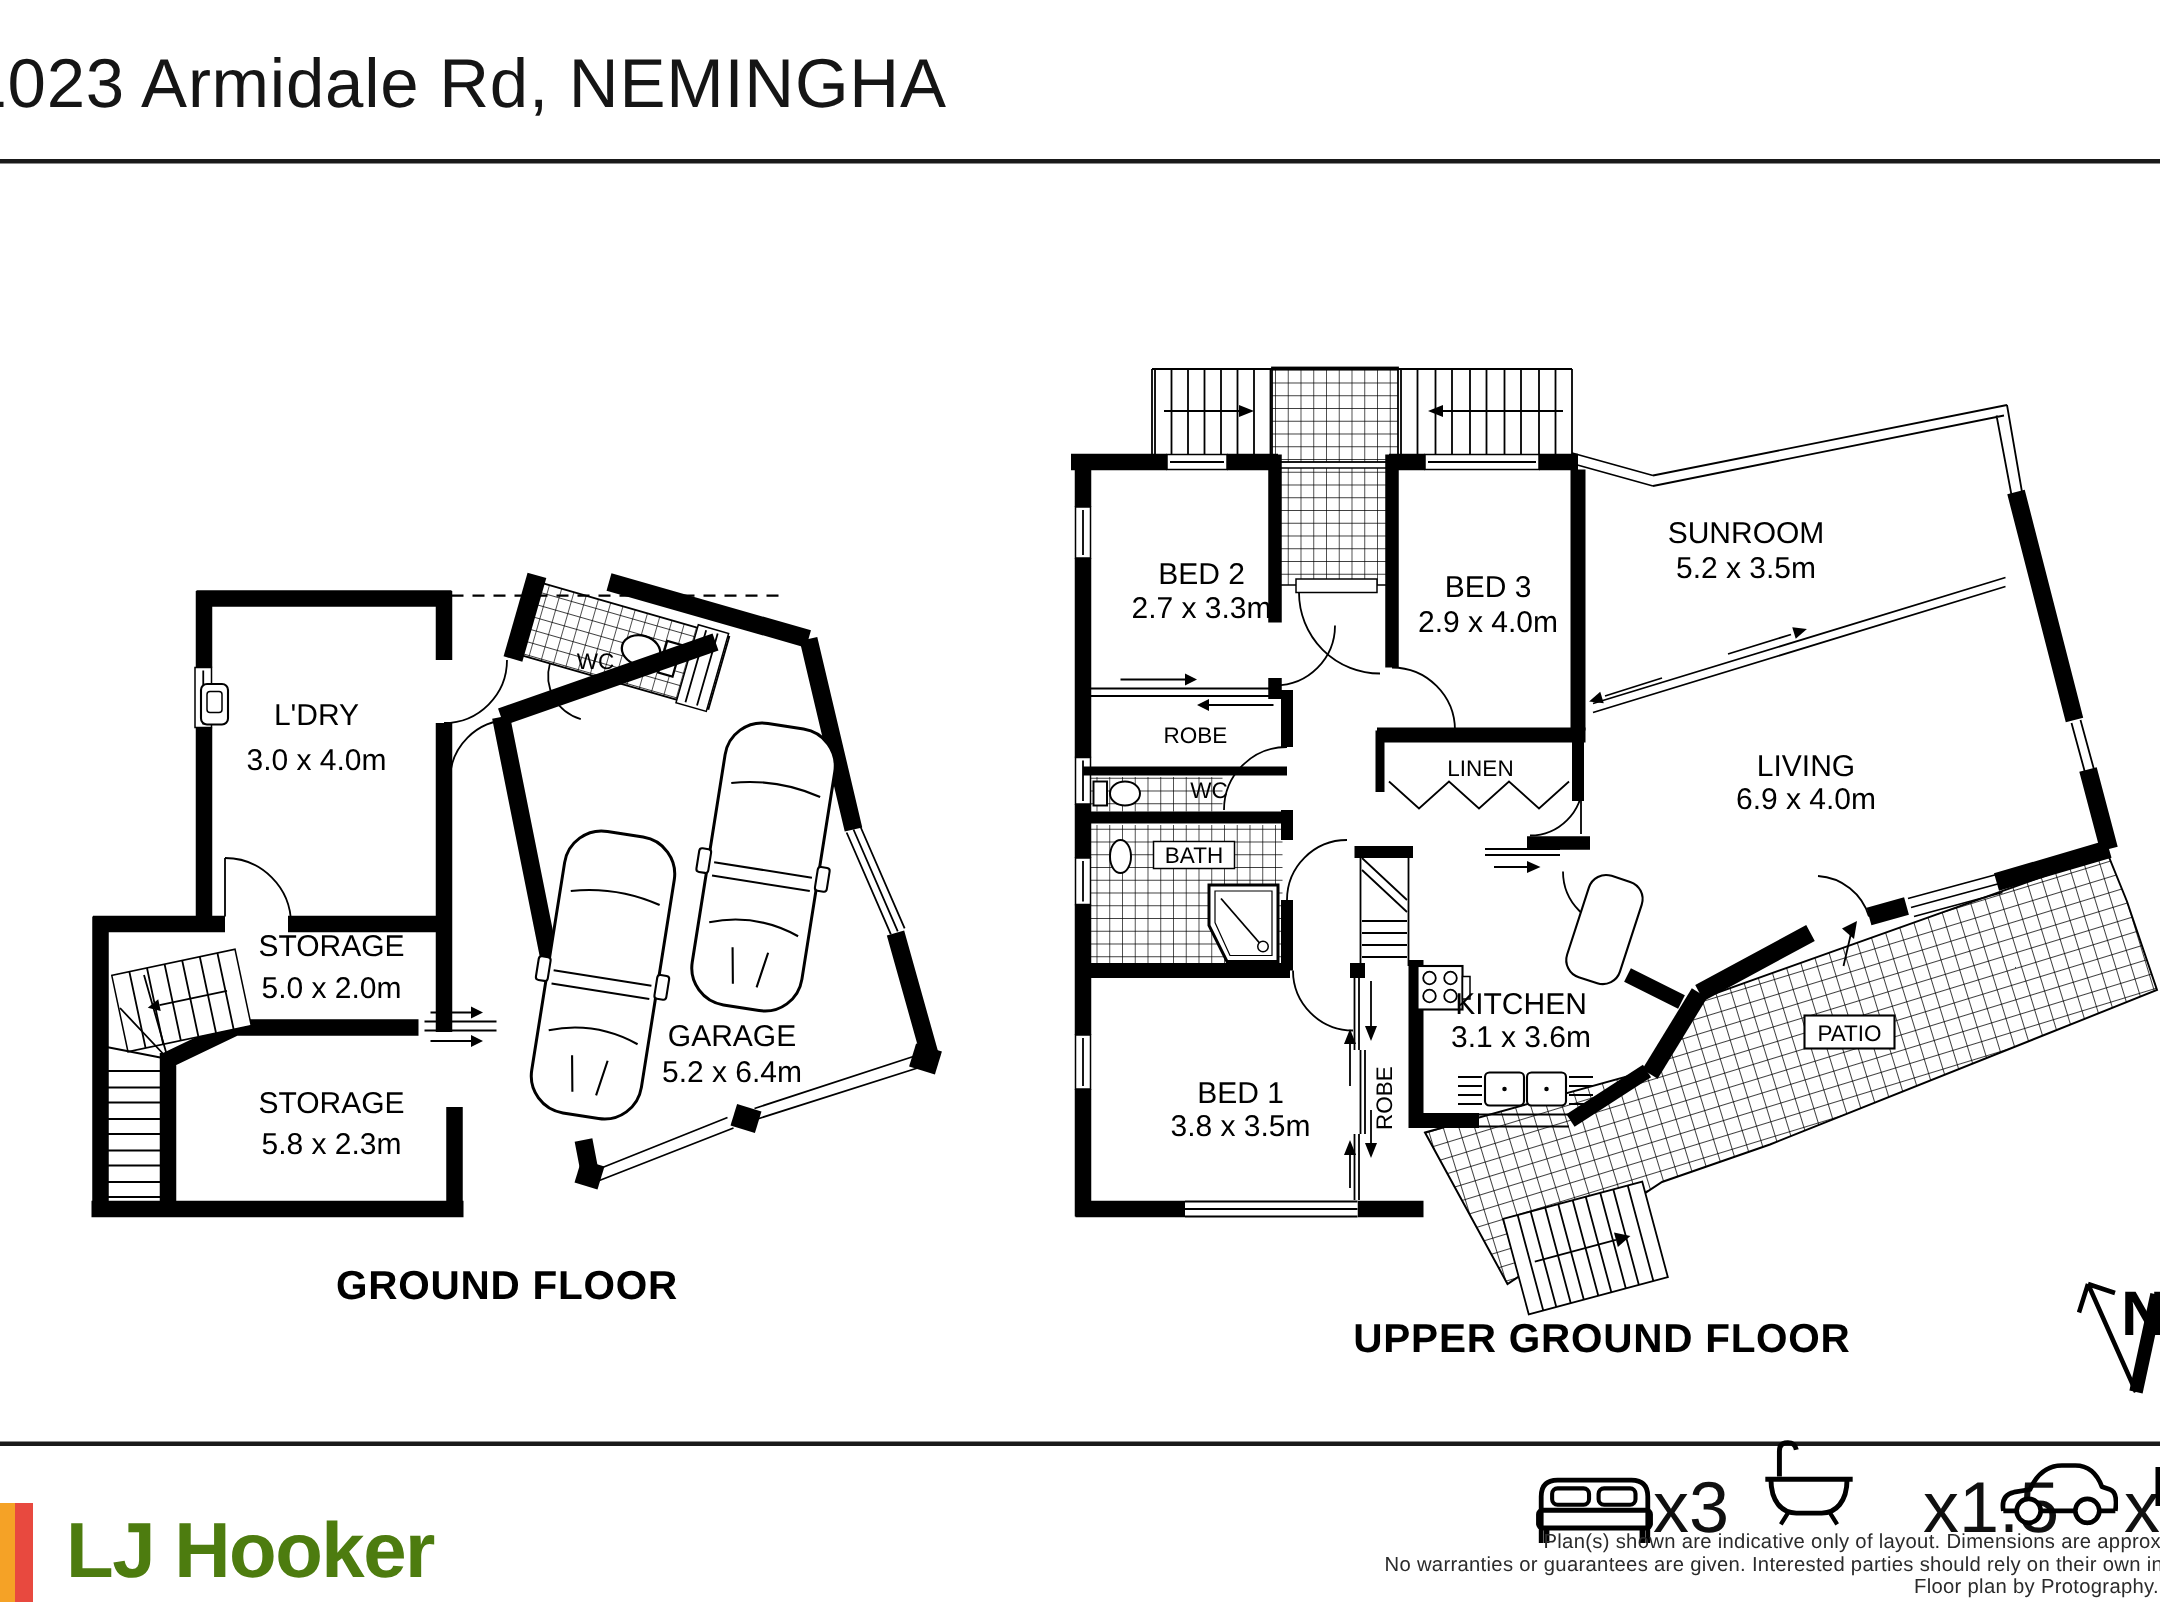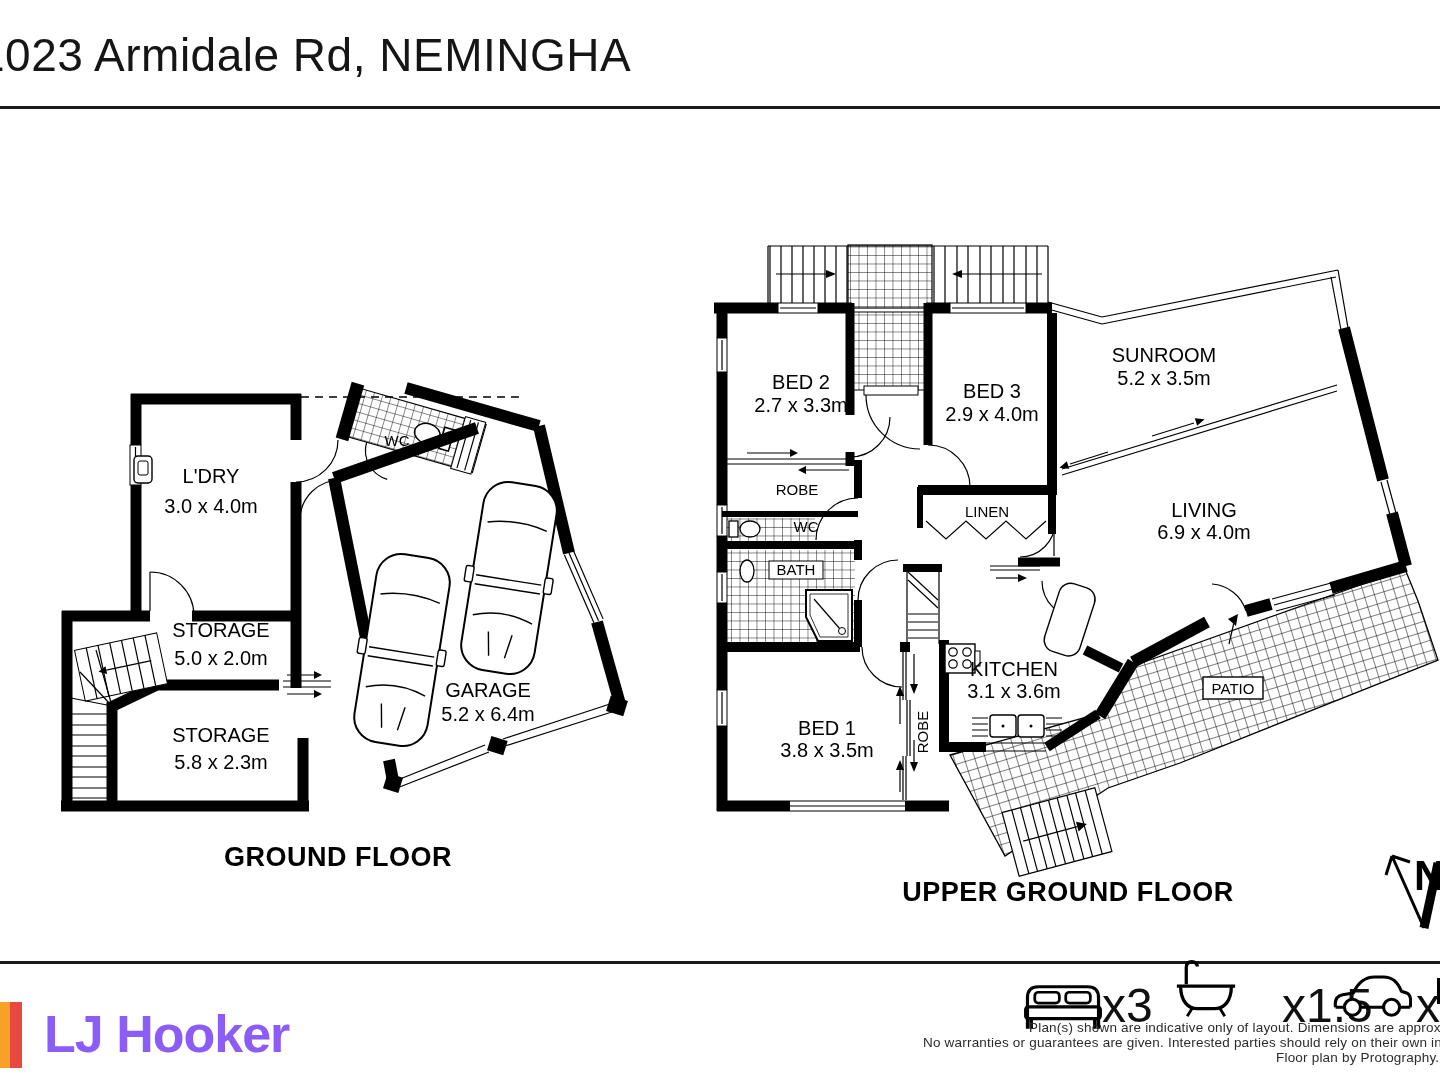--- a/index.html
+++ b/index.html
@@ -9,21 +9,21 @@
   #title{left:-21px;top:28px;font-size:46px;font-weight:400;letter-spacing:.5px;color:#151515;white-space:nowrap;}
   .rule{left:0;width:1440px;height:3px;background:#1a1a1a;}
   #rule-top{top:106px;} #rule-bottom{top:961px;}
   svg{position:absolute;overflow:hidden;}
   svg text{font-family:"Liberation Sans",sans-serif;fill:#000;}
   .rm{font-size:20px;text-anchor:middle;}
   .sm{font-size:15px;text-anchor:middle;}
   .cap{font-size:27px;font-weight:700;text-anchor:middle;letter-spacing:.5px;}
   .wl{stroke:#000;fill:none;stroke-linecap:butt;}
   .thin{stroke:#000;fill:none;stroke-width:1.2;}
-  #brand{left:44px;top:1004px;font-size:52px;font-weight:700;letter-spacing:-1px;color:#8b5cf6;}
+  #brand{left:44px;top:1004px;font-size:52px;font-weight:700;letter-spacing:-1px;color:#4d7c0f;}
   .stripe{top:1002px;height:66px;}
   #stripe-orange{left:0;width:10px;}
   #stripe-red{left:10px;width:12px;}
   .count{position:absolute;font-size:48px;color:#101010;white-space:nowrap;}
   .disc{position:absolute;font-size:13.5px;color:#2b2b2b;white-space:nowrap;letter-spacing:.2px;}
   #sliver{left:1437px;top:978px;width:3px;height:26px;background:#000;}
 </style>
 </head>
 <body>
 

